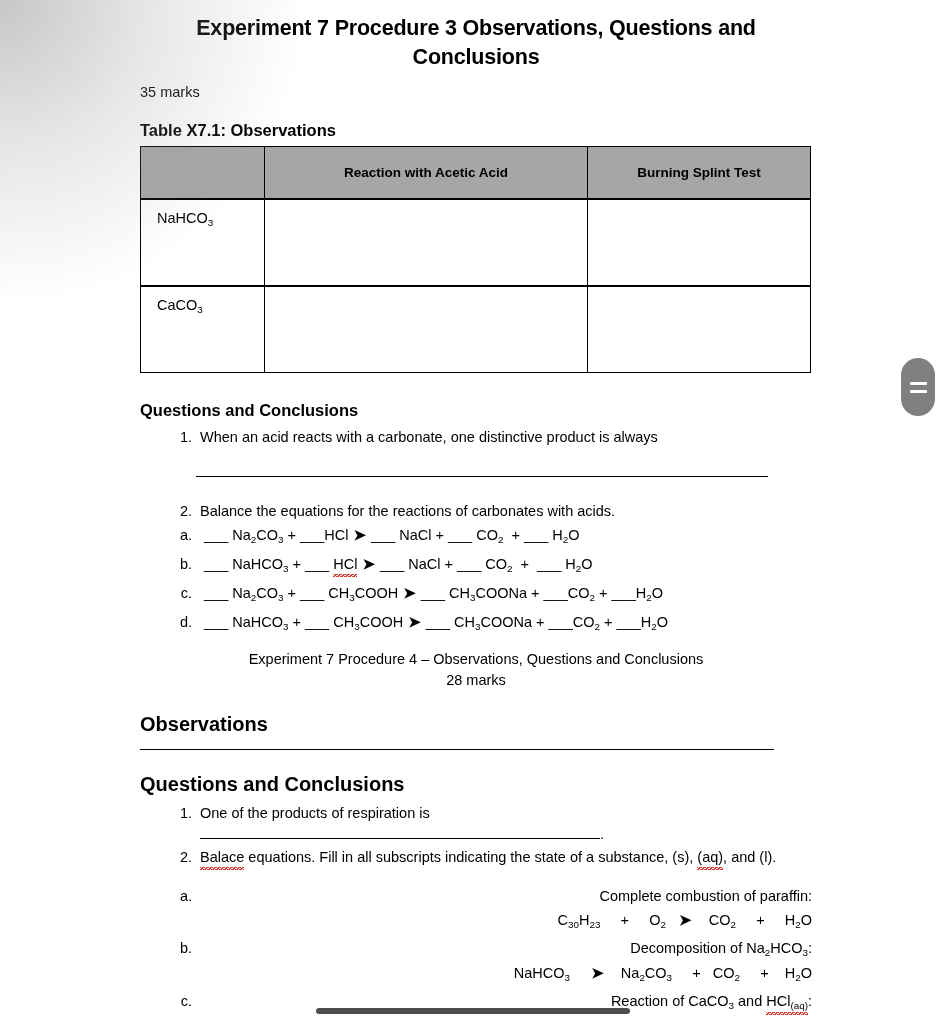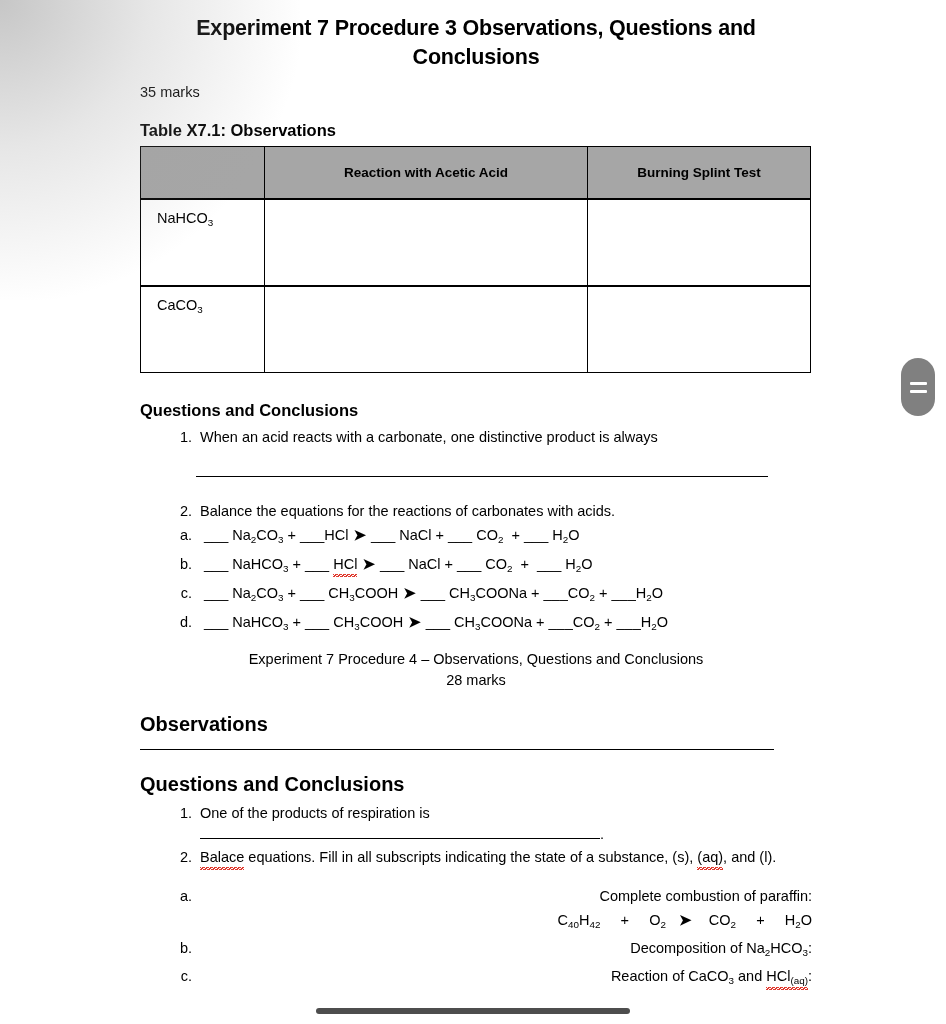--- a/index.html
+++ b/index.html
@@ -305,24 +305,25 @@
         <span class="blank-inline b-mid"></span><span>.</span>
       </li>
       <li>
         <span class="sp">Balace</span> equations. Fill in all subscripts indicating the state of a substance, (s), <span class="sp">(aq)</span>, and (l).
       </li>
     </ol>
 
     <ol class="alpha" style="margin-top:18px;text-align:right;">
       <li>
         <span>Complete combustion of paraffin:</span>
-        <div class="eqline">C<sub>40</sub>H<sub>42</sub>&nbsp; &nbsp; &nbsp;+&nbsp; &nbsp; &nbsp;O<sub>2</sub>&nbsp; &nbsp;<span class="arrow">➤</span>&nbsp; &nbsp; CO<sub>2</sub>&nbsp; &nbsp; &nbsp;+&nbsp; &nbsp; &nbsp;H<sub>2</sub>O</div>
+        <div class="eqline">C<sub>30</sub>H<sub>23</sub>&nbsp; &nbsp; &nbsp;+&nbsp; &nbsp; &nbsp;O<sub>2</sub>&nbsp; &nbsp;<span class="arrow">➤</span>&nbsp; &nbsp; CO<sub>2</sub>&nbsp; &nbsp; &nbsp;+&nbsp; &nbsp; &nbsp;H<sub>2</sub>O</div>
       </li>
       <li>
         <span>Decomposition of Na<sub>2</sub>HCO<sub>3</sub>:</span>
+        <div class="eqline">NaHCO<sub>3</sub>&nbsp; &nbsp; &nbsp;<span class="arrow">➤</span>&nbsp; &nbsp; Na<sub>2</sub>CO<sub>3</sub>&nbsp; &nbsp; &nbsp;+&nbsp; &nbsp;CO<sub>2</sub>&nbsp; &nbsp; &nbsp;+&nbsp; &nbsp; H<sub>2</sub>O</div>
       </li>
       <li>
         <span>Reaction of CaCO<sub>3</sub> and <span class="sp">HCl<sub>(aq)</sub></span>:</span>
       </li>
     </ol>
 
   </div>
 </div>
 
 <div class="corner-shade"></div>

